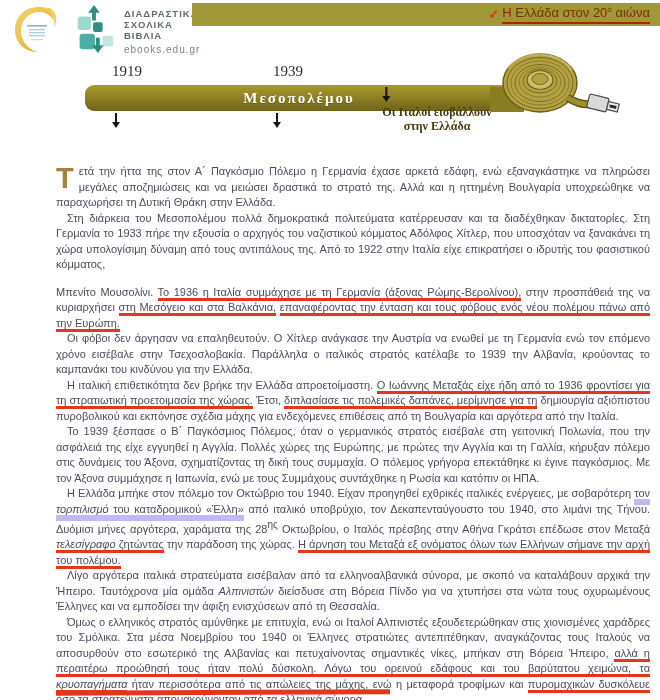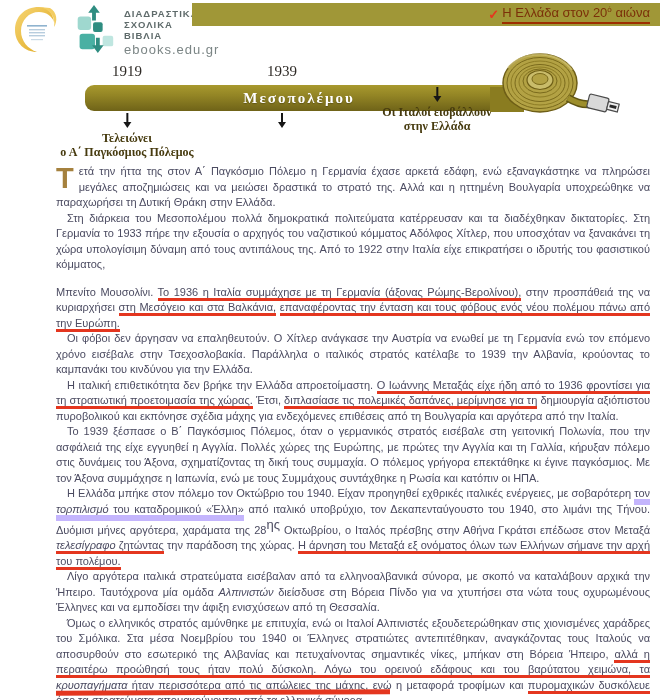--- a/index.html
+++ b/index.html
@@ -14,39 +14,39 @@
   }
   html,body{margin:0;padding:0;background:#fff;}
   .page{position:relative;width:660px;height:700px;background:#fff;overflow:hidden;
         font-family:"Liberation Sans",sans-serif;}
 
   
   .swirl-logo{position:absolute;left:6px;top:3px;width:60px;height:55px;}
   .ebooks-logo{position:absolute;left:70px;top:5px;width:48px;height:50px;}
   .ebooks-text{position:absolute;left:124px;top:8px;line-height:11px;}
   .ebooks-text .ln{font-size:9.5px;font-weight:bold;letter-spacing:1px;color:#5f6b6b;}
-  .ebooks-text .site{font-size:13px;letter-spacing:1px;color:#7b8585;margin-top:3px;}
+  .ebooks-text .site{font-size:10px;letter-spacing:1px;color:#7b8585;margin-top:3px;}
 
   .banner{position:absolute;left:192px;top:3px;width:468px;height:23px;
           background:var(--banner-bg);display:flex;align-items:center;justify-content:flex-end;
           padding-right:10px;box-sizing:border-box;}
   .banner .check{color:var(--accent-red);font-weight:bold;font-size:13px;margin-right:3px;}
   .banner .title{font-size:13px;color:var(--banner-text);border-bottom:2px solid #9c2e00;
                  padding-bottom:1px;white-space:nowrap;}
   .banner .title sup{font-size:8px;}
 
   
   .timeline{position:absolute;left:0;top:58px;width:660px;height:106px;}
   .tl-band{position:absolute;left:85px;top:27px;width:428px;height:26px;
            background:linear-gradient(#a8992e 0%,#938525 40%,#6f6318 100%);
            border-radius:9px 0 0 9px;display:flex;align-items:center;justify-content:center;}
   .tl-band-label{color:#fff;font-family:"Liberation Serif",serif;font-weight:bold;
                  font-size:15px;letter-spacing:2px;text-shadow:0 1px 1px rgba(0,0,0,.25);}
   .ms{position:absolute;top:0;height:106px;transform:translateX(-50%);
-      display:flex;flex-direction:column;align-items:center;white-space:nowrap;}
+      display:flex;flex-direction:column;align-items:flex-start;white-space:nowrap;}
   .ms-date{height:26px;display:flex;align-items:center;font-family:"Liberation Serif",serif;
            font-size:15px;color:#2e2a26;}
   .ms-gap{height:27px;}
   .ms-arrow{height:19px;display:flex;flex-direction:column;align-items:center;padding-top:2px;}
   .ms-arrow .stem{width:2px;height:9px;background:#161616;}
   .ms-arrow .head{width:0;height:0;border-left:4px solid transparent;border-right:4px solid transparent;
                   border-top:6px solid #161616;}
   .ms-label{font-family:"Liberation Serif",serif;font-weight:bold;font-size:12px;
             line-height:13.5px;color:var(--label-brown);text-align:center;}
 
@@ -56,21 +56,21 @@
   .article{position:absolute;left:56px;top:164px;width:594px;
            font-size:11px;line-height:15.5px;color:var(--body-text);text-align:justify;}
   .article p{margin:0;}
   .article p.ind{text-indent:11px;}
   .article p.gap{margin-top:12px;}
   .dropcap{float:left;font-size:29px;line-height:25px;font-weight:bold;color:#a5813e;
            margin:2px 5px 0 0;}
   .u{border-bottom:3px solid var(--accent-red);}
   .ut{border-bottom:6px solid #c4b5fd;}
   .it{font-style:italic;}
-  sup{font-size:13px;}
+  sup{font-size:10px;}
   .red-bar{position:absolute;left:56px;top:690px;width:334px;height:5px;
            background:var(--accent-red);transform:rotate(-.25deg);}
 </style>
 </head>
 <body>
 
 <div class="page">
 
   <svg class="swirl-logo" viewBox="0 0 60 55" xmlns="http://www.w3.org/2000/svg">
     <defs>
@@ -117,26 +117,22 @@
       <span class="tl-band-label">Μεσοπολέμου</span>
     </div>
     <div>
         <div class="ms" style="left: 127px;">
           <div class="ms-date">1919</div>
           <div class="ms-gap"></div>
           <div class="ms-arrow">
             <div class="stem"></div>
             <div class="head"></div>
           </div>
-          <div class="ms-label">
-            <div>Τελειώνει</div>
-            <div>ο Α΄ Παγκόσμιος Πόλεμος</div>
-          </div>
         </div>
-        <div class="ms" style="left: 282px;">
+        <div class="ms" style="left: 288px;">
           <div class="ms-date">1939</div>
           <div class="ms-gap"></div>
           <div class="ms-arrow">
             <div class="stem"></div>
             <div class="head"></div>
           </div>
         </div>
         <div class="ms" style="left: 437px;">
           <div class="ms-gap"></div>
           <div class="ms-arrow">

